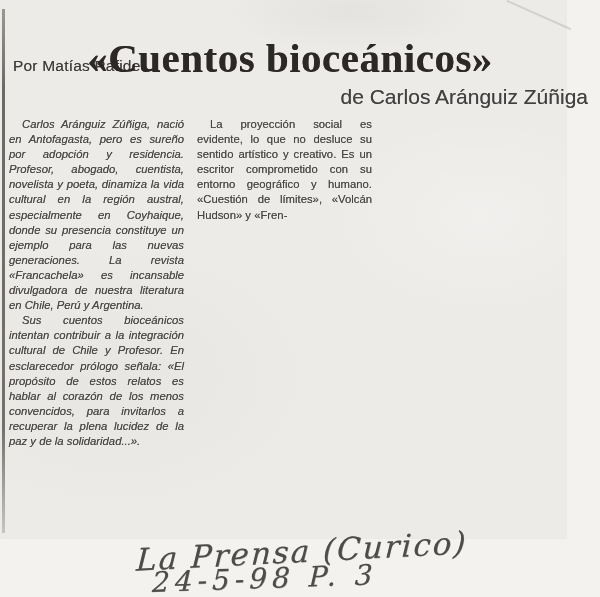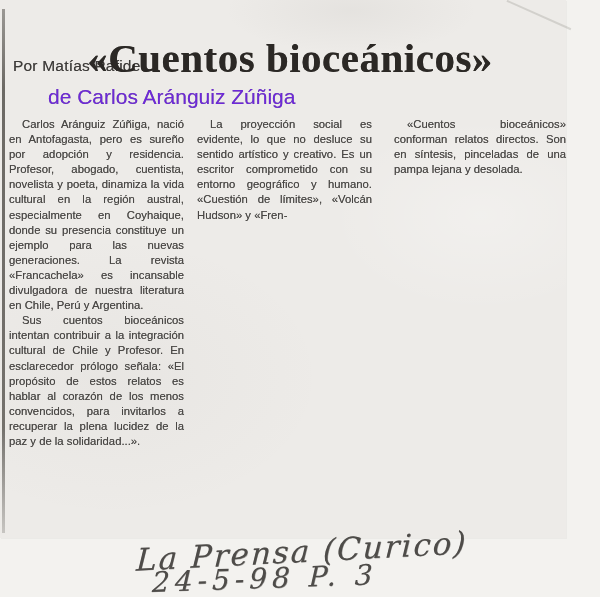--- a/index.html
+++ b/index.html
@@ -41,35 +41,35 @@
     text-shadow:0 0 0.5px rgba(61,59,57,0.6);
     margin-top:48px;
   }
   .headline{
     position:absolute;left:0;top:34px;width:580px;text-align:center;
     font-family:"Liberation Serif", serif;font-weight:bold;
     font-size:41px;color:var(--headline_ink);letter-spacing:0.5px;
     text-shadow:0 0 0.6px rgba(43,40,37,0.7);
   }
   .subhead{
-    position:absolute;left:0;top:85px;width:588px;text-align:left;
-    font-size:21px;color:#6d28d9;
+    position:absolute;left:0;top:85px;width:588px;text-align:right;
+    font-size:21px;color:#404040;
     text-shadow:0 0 0.5px rgba(61,59,57,0.55);
     padding-left:48px;
   }
   .columns{
     position:absolute;left:9px;top:117px;width:557px;
     display:flex;
   }
   .col{
     font-size:11.3px;line-height:15.1px;color:var(--ink);
     text-align:justify;
     text-shadow:0 0 0.45px rgba(74,72,70,0.75);
   }
-  .col-1{width:175px;margin-right:13px;}
+  .col-1{width:175px;margin-right:13px;font-style:italic;}
   .col-2{width:175px;margin-right:22px;}
   .col-3{width:172px;}
   .col p{margin:0;}
   .col p.indent{text-indent:13px;}
   .handwriting{
     position:absolute;left:0;top:0;width:600px;height:597px;pointer-events:none;
   }
   .hw-line{
     position:absolute;
     font-family:"DejaVu Serif", serif;font-style:italic;
@@ -105,21 +105,20 @@
 
   <div class="columns">
     <div class="col col-1">
         <p class="indent">Carlos Aránguiz Zúñiga, nació en Antofagasta, pero es sureño por adopción y residencia. Profesor, abogado, cuentista, novelista y poeta, dinamiza la vida cultural en la región austral, especialmente en Coyhaique, donde su presencia constituye un ejemplo para las nuevas generaciones. La revista «Francachela» es incansable divulgadora de nuestra literatura en Chile, Perú y Argentina.</p>
         <p class="indent">Sus cuentos bioceánicos intentan contribuir a la integración cultural de Chile y Profesor. En esclarecedor prólogo señala: «El propósito de estos relatos es hablar al corazón de los menos convencidos, para invitarlos a recuperar la plena lucidez de la paz y de la solidaridad...».</p>
       </div>
     <div class="col col-2">
         <p class="indent">La proyección social es evidente, lo que no desluce su sentido artístico y creativo. Es un escritor comprometido con su entorno geográfico y humano. «Cuestión de límites», «Volcán Hudson» y «Fren-</p>
       </div>
     <div class="col col-3">
-        <p class="indent">«Cuentos bioceánicos» conforman relatos directos. Son en síntesis, pinceladas de una pampa lejana y desolada.</p>
       </div>
   </div>
 
   <div class="handwriting">
     <div class="hw-line hw-source">La Prensa (Curico)</div>
     <div class="hw-line hw-date">24-5-98 P. 3</div>
   </div>
 
 </div>
 

